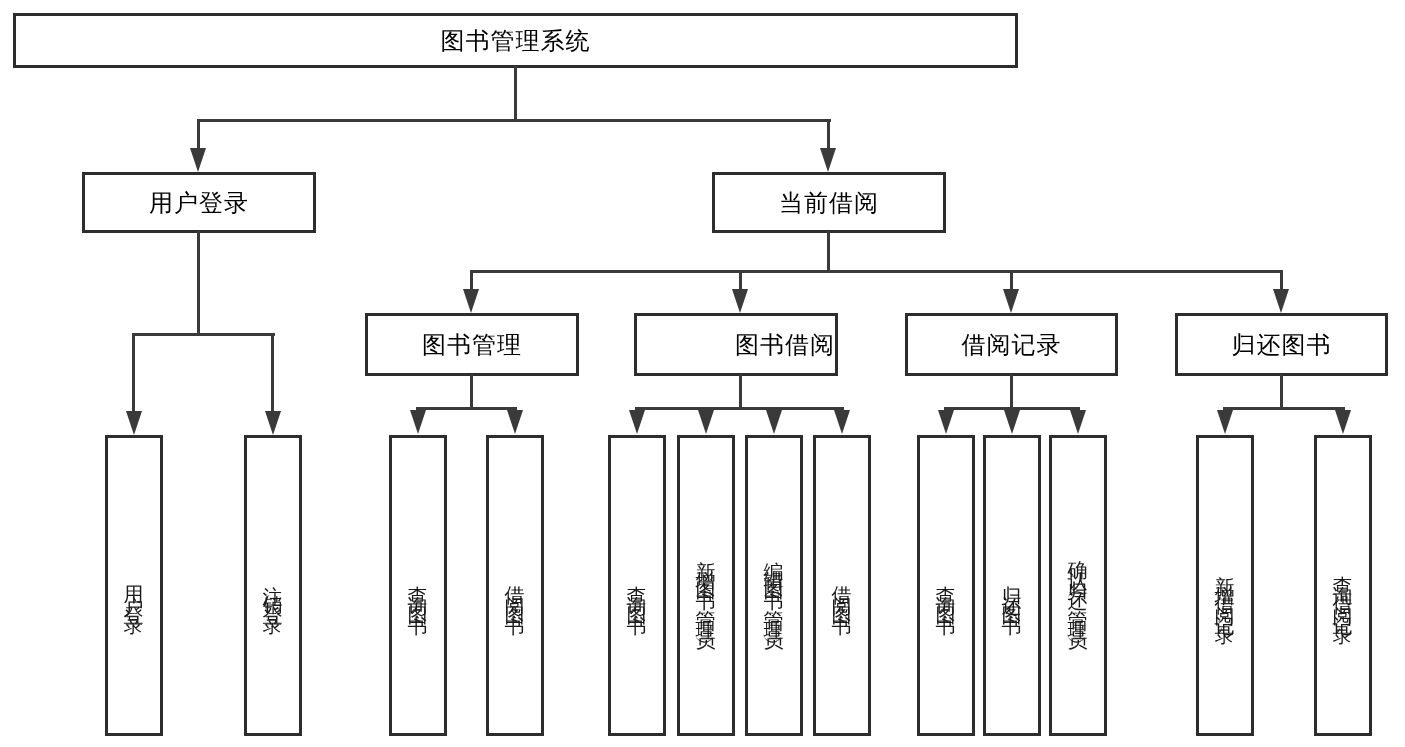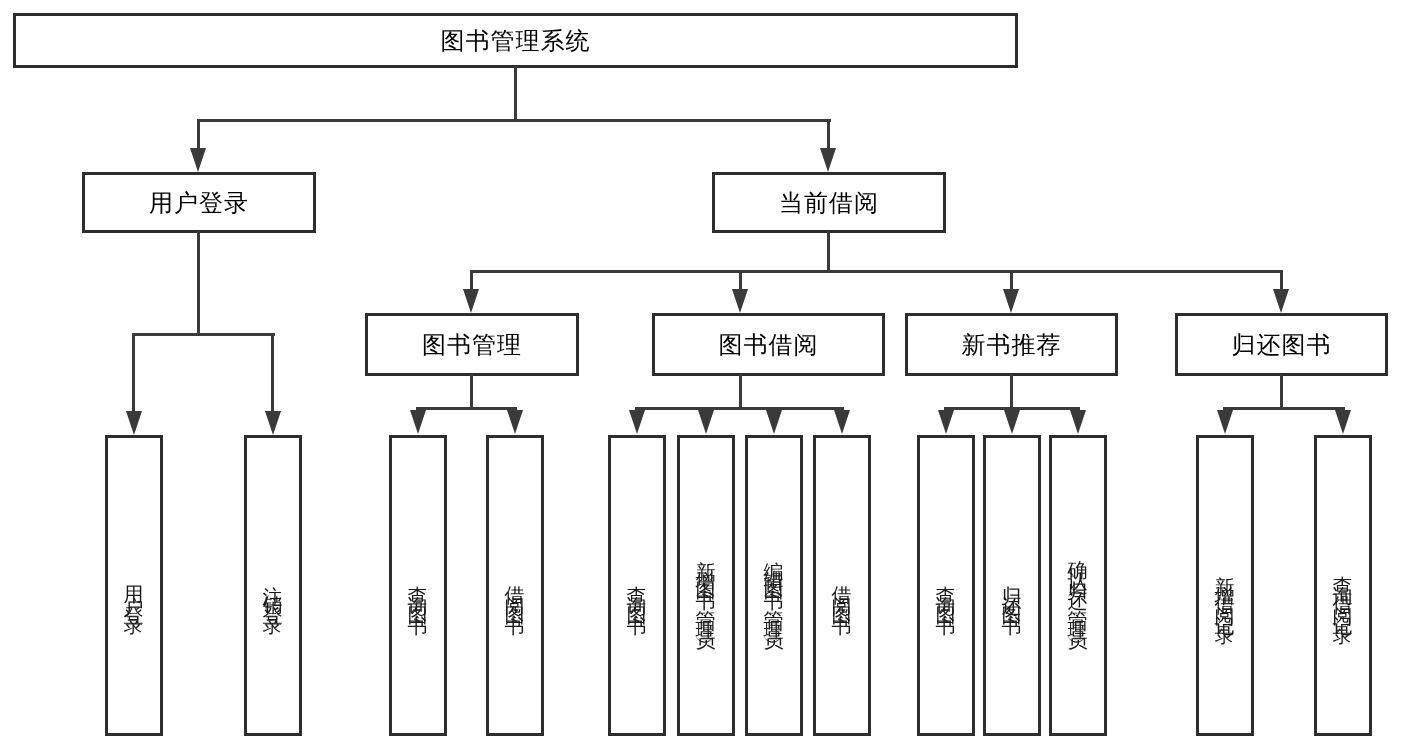--- a/index.html
+++ b/index.html
@@ -92,25 +92,25 @@
   <div class="line" style="left:1010px;top:270px;width:3px;height:21px;"></div>
   <div class="line" style="left:1280px;top:270px;width:3px;height:21px;"></div>
   <div class="arr" style="left:463px;top:289px;"></div>
   <div class="arr" style="left:732px;top:289px;"></div>
   <div class="arr" style="left:1003px;top:289px;"></div>
   <div class="arr" style="left:1273px;top:289px;"></div>
 
   <div class="box" style="left:365px;top:313px;width:214px;height:63px;">
     <span class="hlabel">图书管理</span>
   </div>
-  <div class="box" style="left:652px;top:313px;width:233px;height:63px;">
+  <div class="box" style="left:634px;top:313px;width:204px;height:63px;justify-content:flex-end;">
     <span class="hlabel">图书借阅</span>
   </div>
   <div class="box" style="left:905px;top:313px;width:213px;height:63px;">
-    <span class="hlabel">新书推荐</span>
+    <span class="hlabel">借阅记录</span>
   </div>
   <div class="box" style="left:1175px;top:313px;width:213px;height:63px;">
     <span class="hlabel">归还图书</span>
   </div>
 
   <div class="line" style="left:470px;top:374px;width:3px;height:36px;"></div>
   <div class="line" style="left:416px;top:407px;width:101px;height:3px;"></div>
   <div class="arr" style="left:410px;top:410px;"></div>
   <div class="arr" style="left:507px;top:410px;"></div>
 

